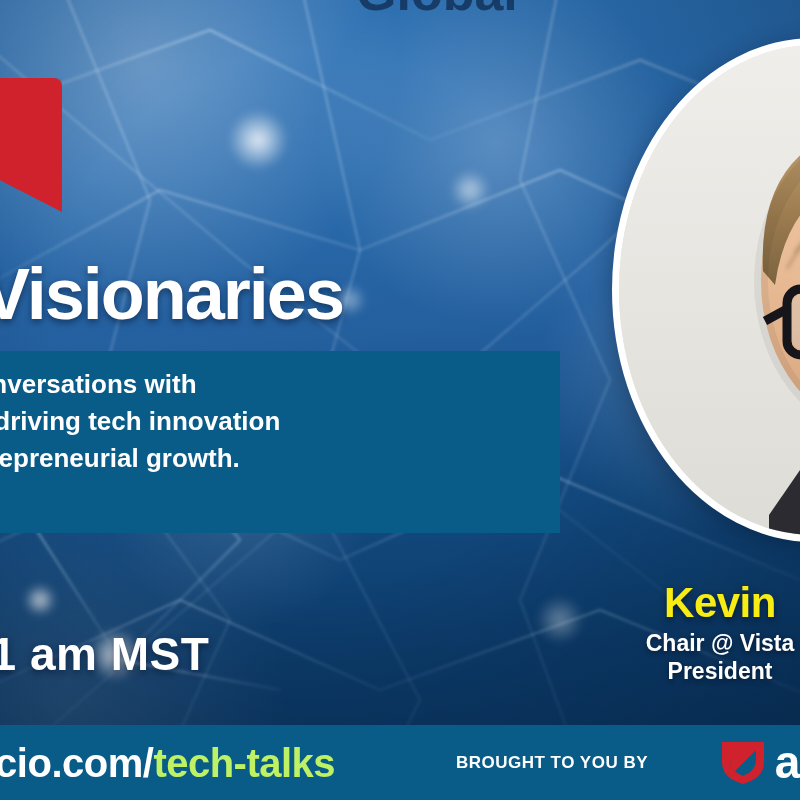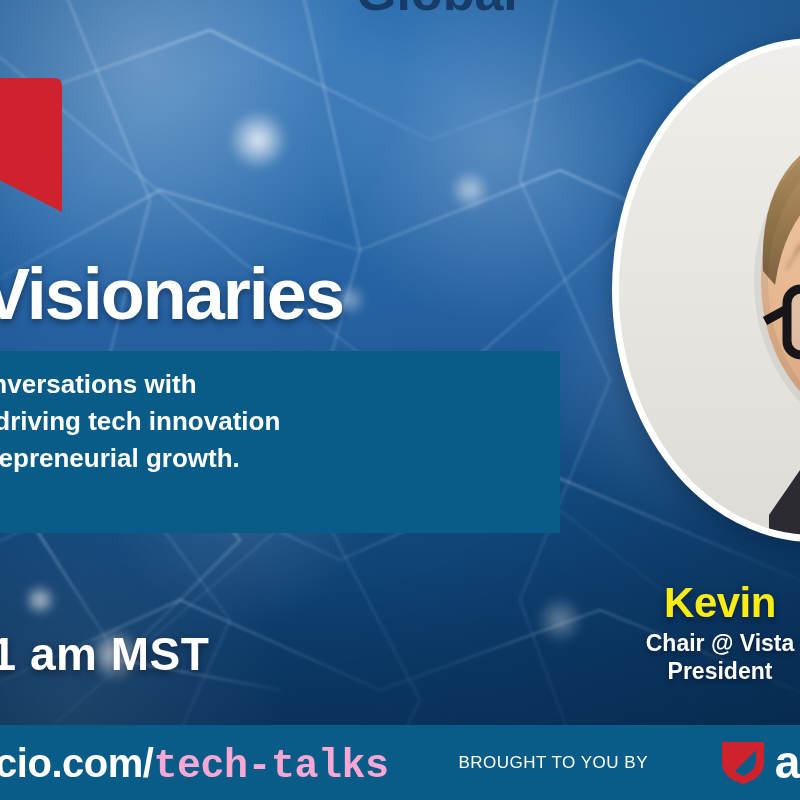--- a/index.html
+++ b/index.html
@@ -171,28 +171,28 @@
   .footer-url {
     position: absolute;
     left: -118px;
     top: 16px;
     font-size: 40px;
     font-weight: 800;
     color: #ffffff;
     letter-spacing: -0.5px;
     white-space: nowrap;
   }
-  .footer-url .accent { color: #f9a8d4; font-family: Liberation Mono, monospace; }
+  .footer-url .accent { color: #bef264; }
 
   .brought {
     position: absolute;
     right: 152px;
     top: 28px;
     font-size: 17px;
-    font-weight: 400;
+    font-weight: 700;
     letter-spacing: 0.5px;
     color: #ffffff;
     white-space: nowrap;
   }
   .sponsor {
     position: absolute;
     right: -48px;
     top: 13px;
     display: flex;
     align-items: center;

